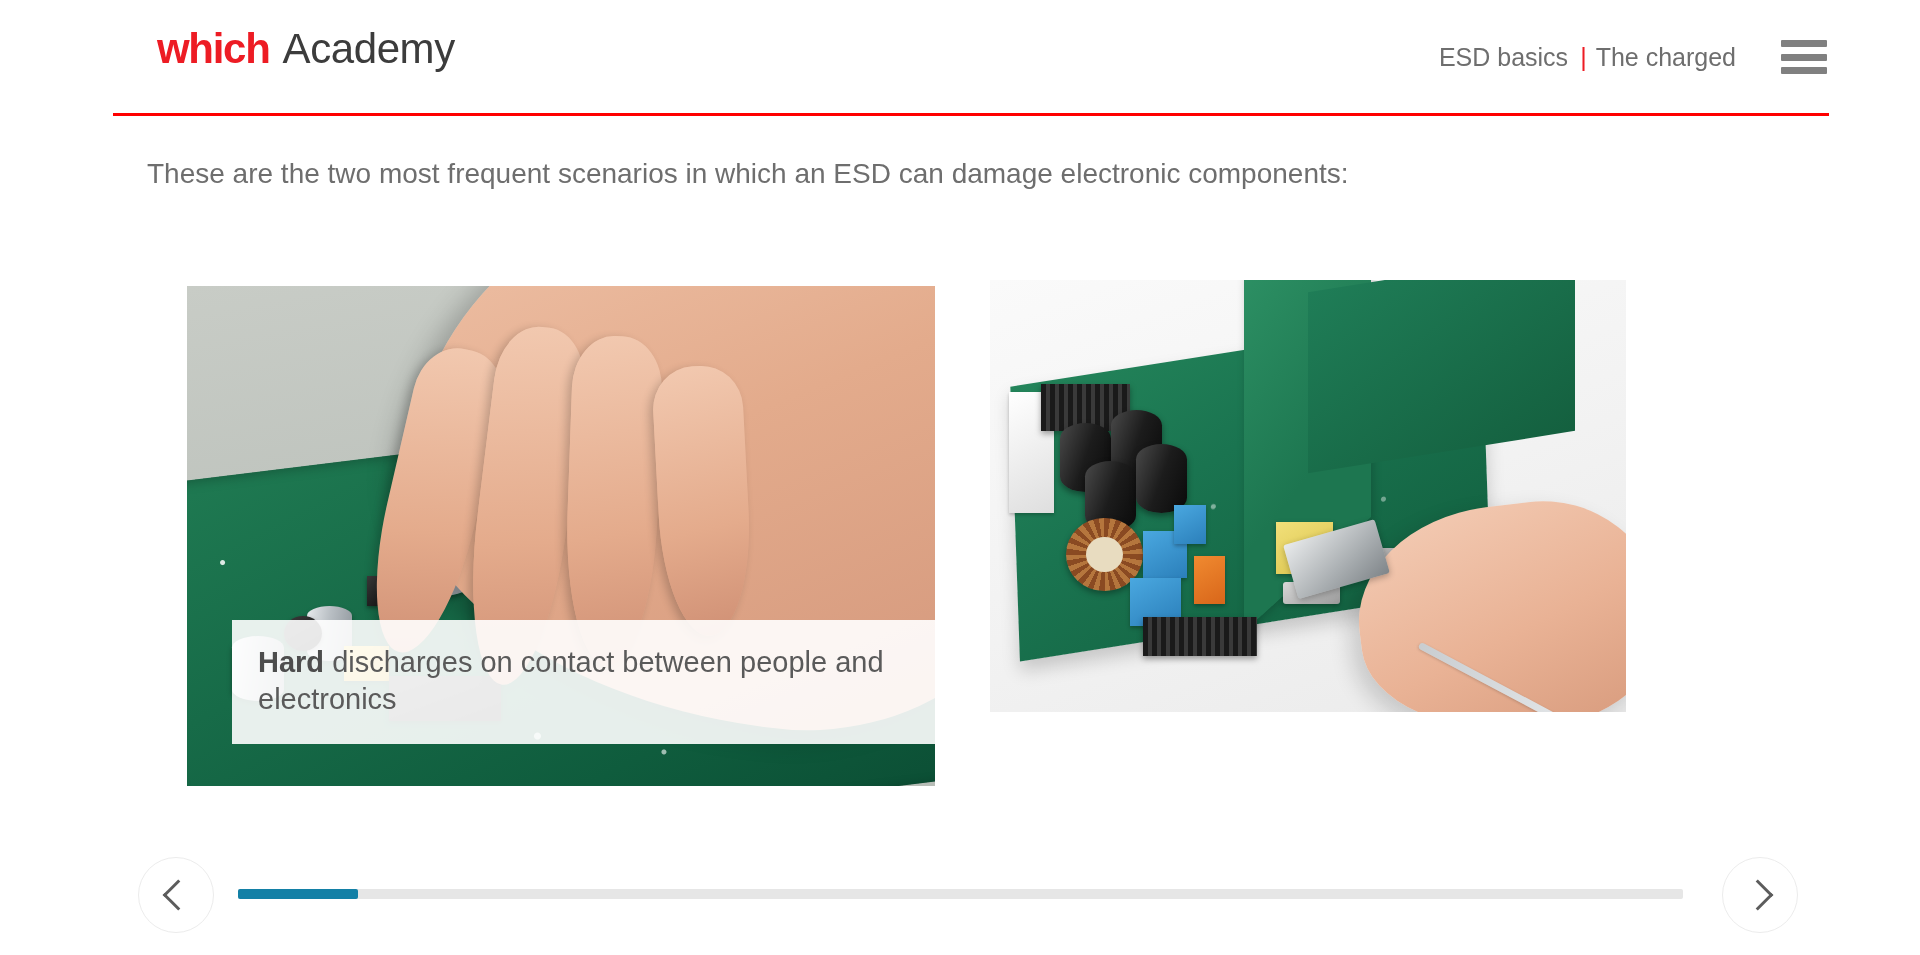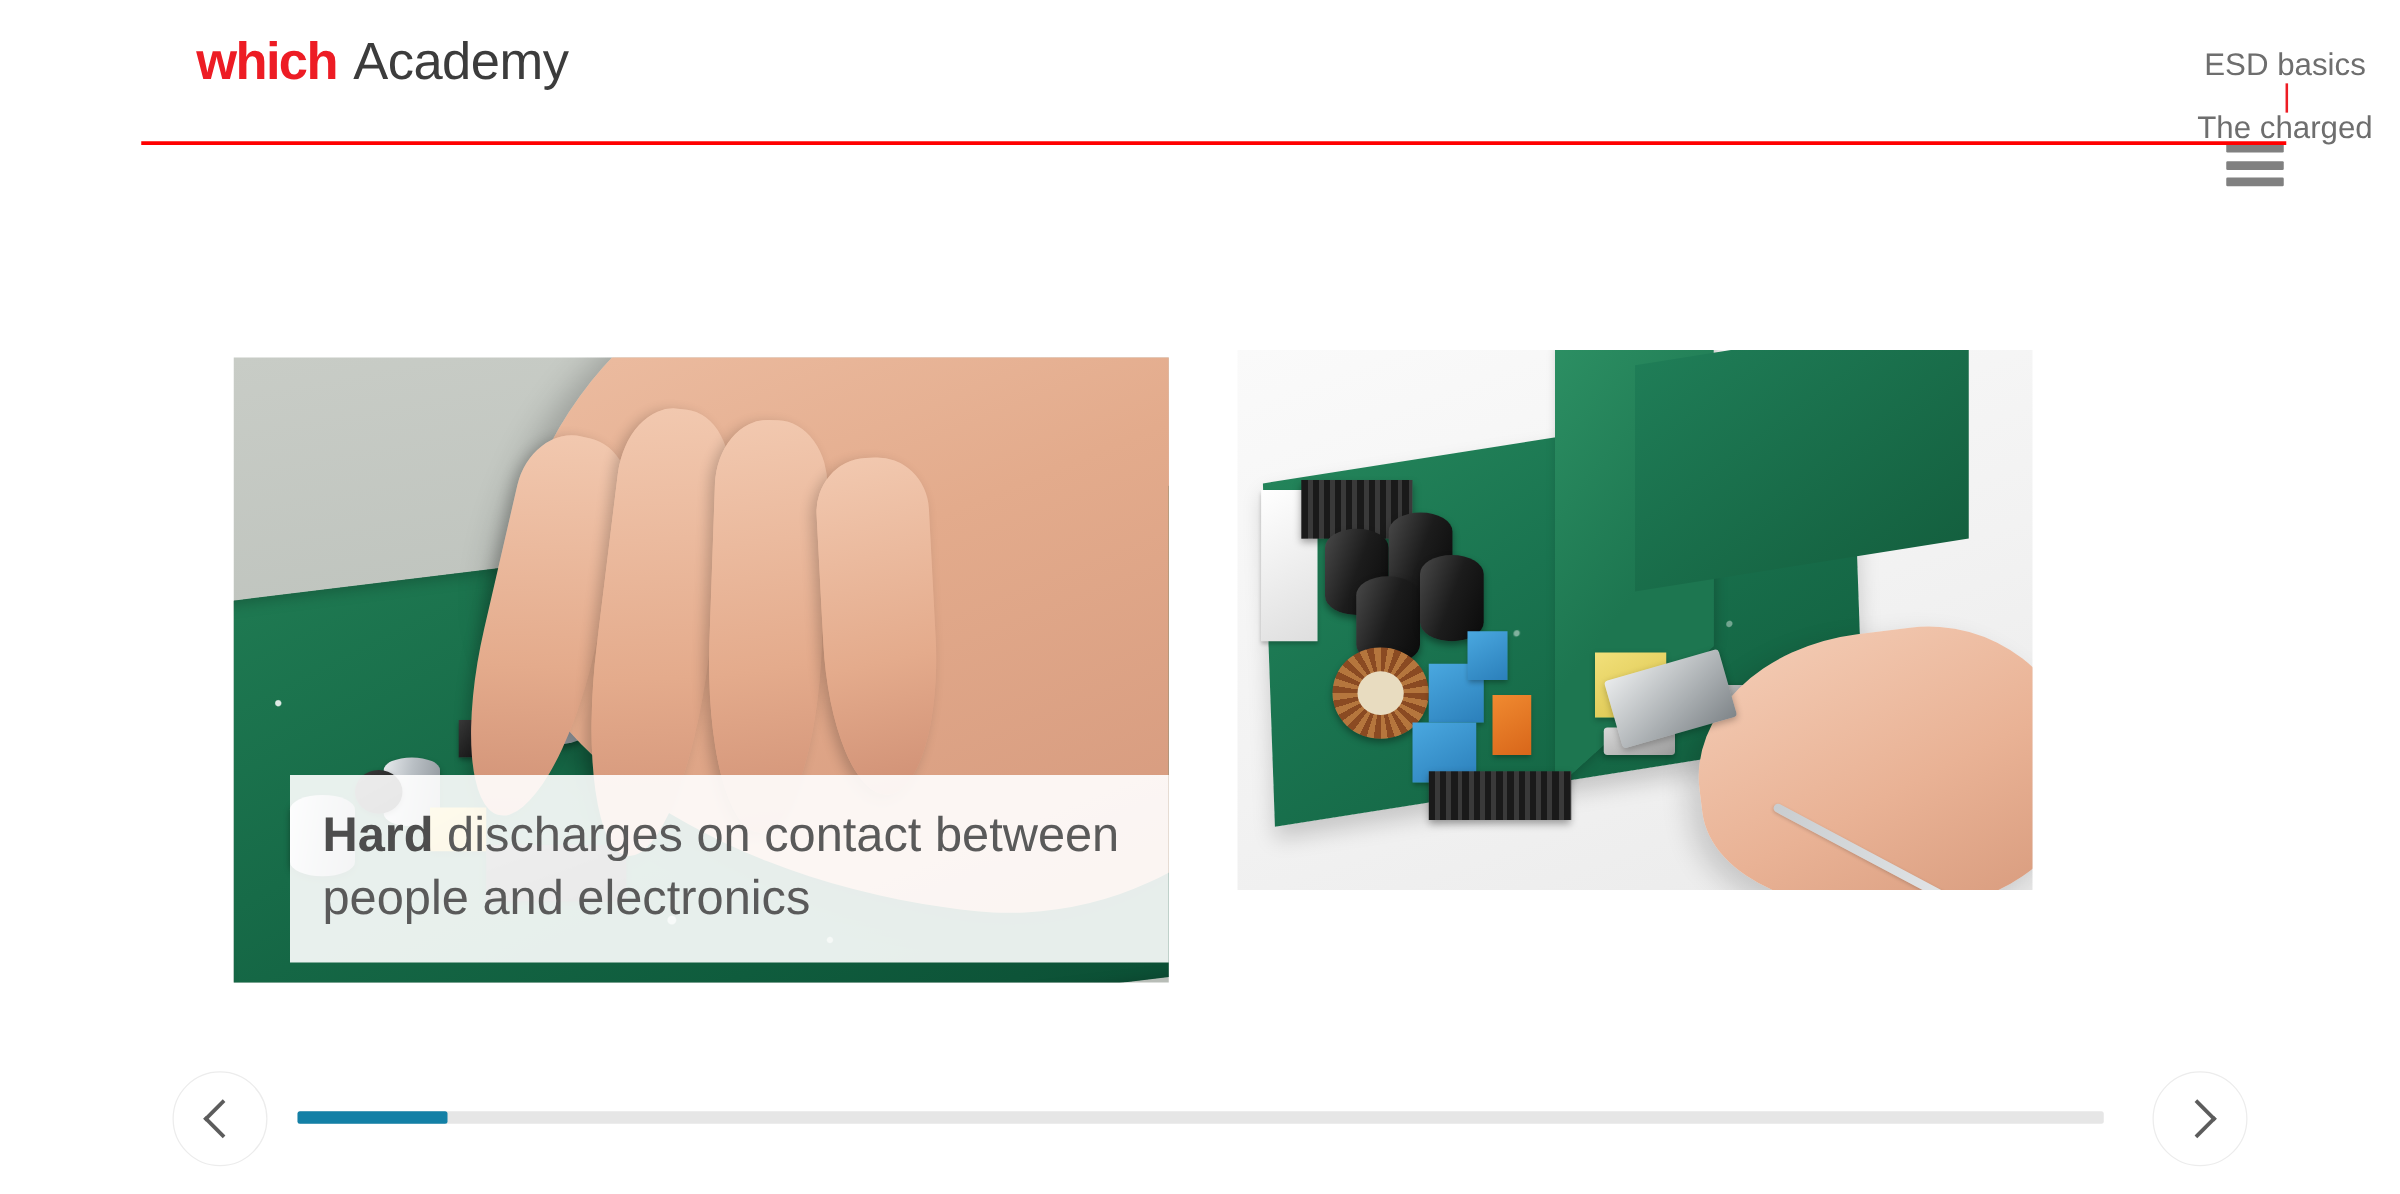--- a/index.html
+++ b/index.html
@@ -55,21 +55,20 @@
     letter-spacing: -0.4px;
   }
 
   .header-nav {
     position: absolute;
     right: 0;
     top: 40px;
     display: flex;
     align-items: center;
     white-space: nowrap;
-    flex-direction: column;
   }
 
   .crumb {
     font-size: 25px;
     font-weight: 400;
     color: #6e6e6e;
     line-height: 1;
   }
 
   .crumb-sep {
@@ -341,21 +340,21 @@
     height: 13%;
     background: linear-gradient(150deg, #e9ebec, #a9aeb1 60%, #7f8589);
     border-radius: 3px;
     transform: rotate(-16deg);
     box-shadow: 0 2px 6px rgba(0,0,0,0.28);
   }
 
   
   .caption {
     position: absolute;
-    font-size: 39px;
+    font-size: 29px;
     line-height: 1.28;
     color: #5a5a5a;
     font-weight: 400;
   }
   .caption b { font-weight: 700; color: #4d4d4d; }
 
   .caption-left {
     left: 232px;
     top: 620px;
     width: 703px;
@@ -439,20 +438,21 @@
       <div class="burger">
         <span></span>
         <span></span>
         <span></span>
       </div>
     </div>
 
     <div class="header-rule"></div>
   </div>
 
+  <div class="intro">These are the two most frequent scenarios in which an ESD can damage electronic components:</div>
 
   <div class="cards">
 
     <div class="card card-left">
       <div class="photo photo-hand-pcb">
         <div class="pcb-board"></div>
 
         <div class="cap cap-silver" style="left:6%;  top:70%;  width:7%;  height:13%;"></div>
         <div class="cap cap-silver" style="left:16%; top:64%;  width:6%;  height:11%;"></div>
         <div class="cap cap-silver" style="left:30%; top:48%;  width:8%;  height:14%;"></div>

